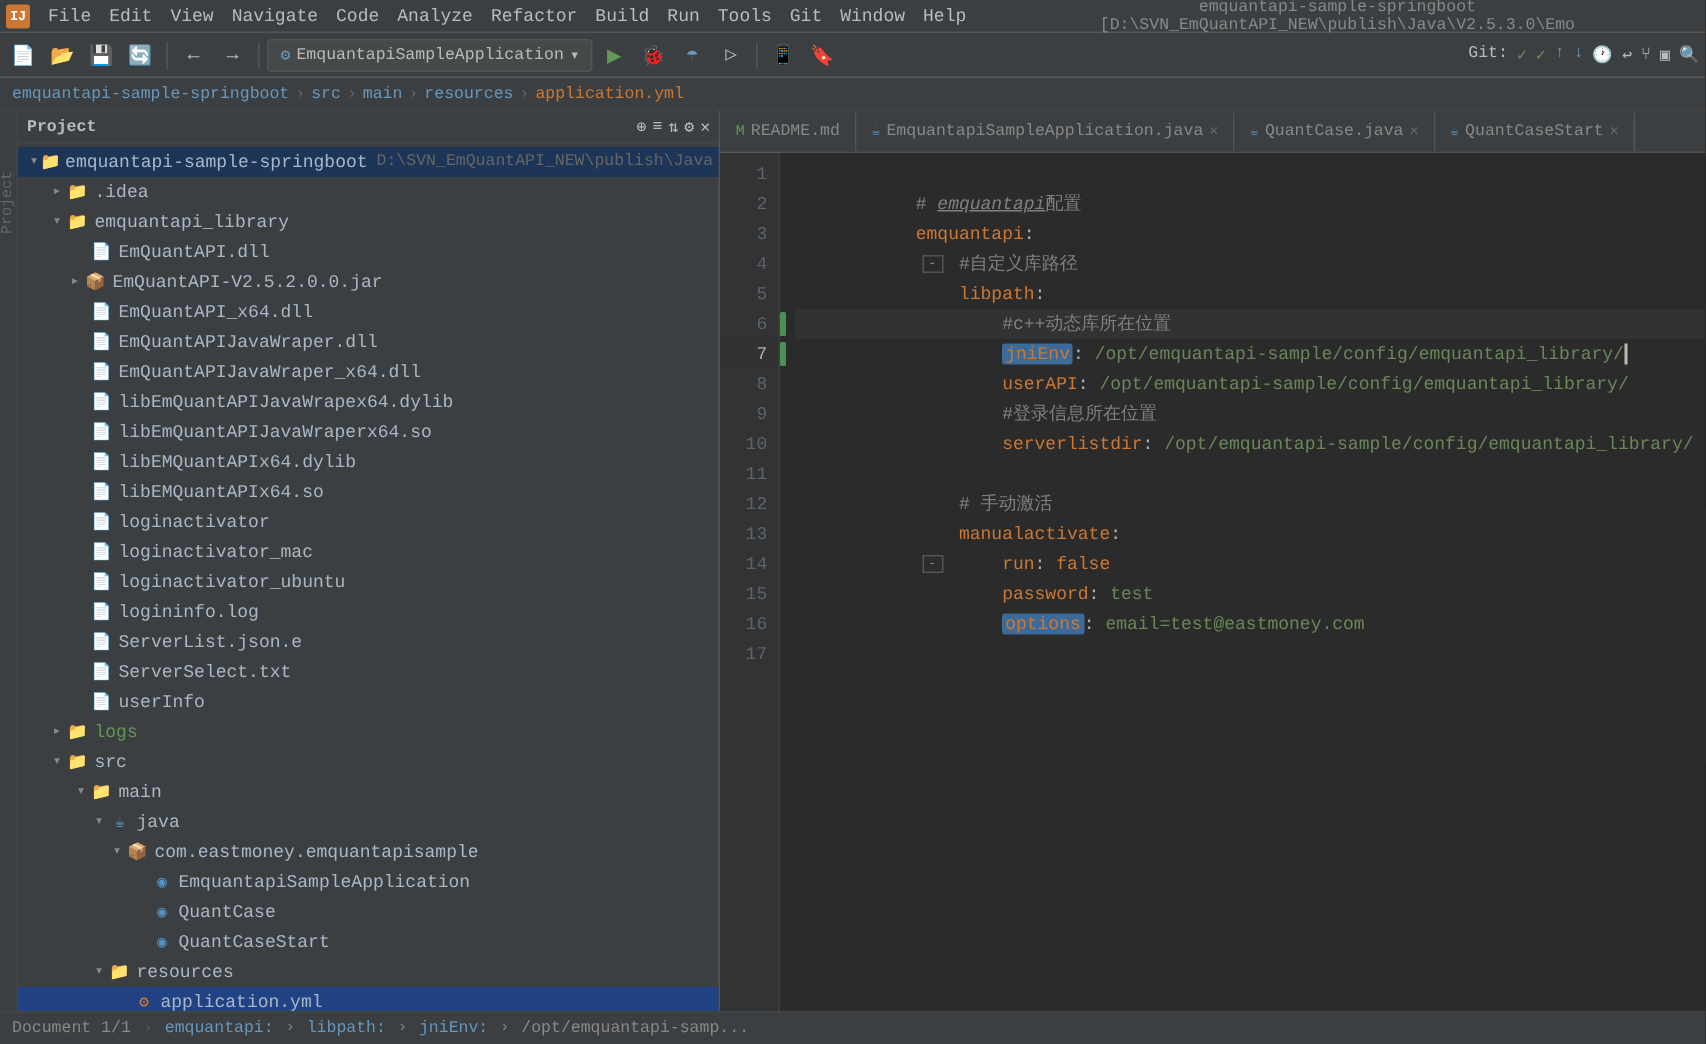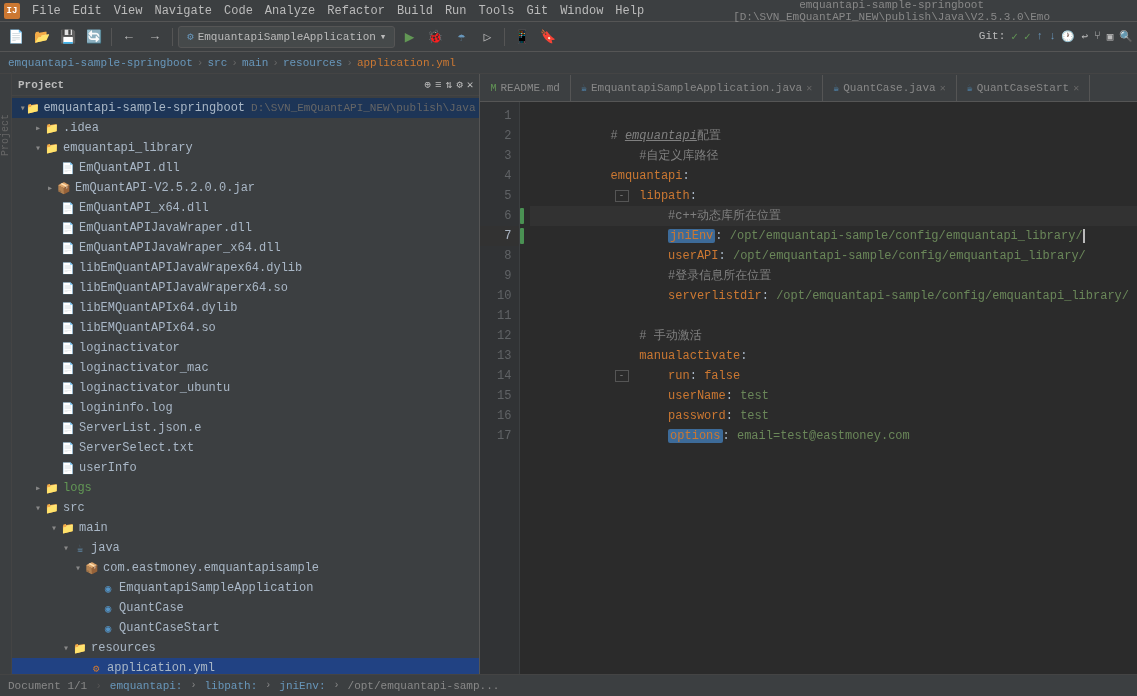--- a/index.html
+++ b/index.html
@@ -619,29 +619,29 @@
         <div style="height:20px;"></div>
       </div>
 
       <div class="code-content">
 
         <div class="code-line">
           <span class="c-comment"># <em style="text-decoration:underline;color:#808080">emquantapi</em>配置</span>
         </div>
 
         <div class="code-line">
-          <span class="c-comment">    #自定义库路径</span>
-        </div>
-
-        <div class="code-line">
           <span class="c-key">emquantapi</span><span style="color:#a9b7c6;">:</span>
           <span style="width:14px;height:12px;border:1px solid #555;display:inline-flex;align-items:center;justify-content:center;font-size:9px;color:#888;margin-left:4px;cursor:pointer;vertical-align:middle;">-</span>
         </div>
 
         <div class="code-line">
+          <span class="c-comment">    #自定义库路径</span>
+        </div>
+
+        <div class="code-line">
           <span style="color:#a9b7c6;">    </span><span class="c-key">libpath</span><span style="color:#a9b7c6;">:</span>
         </div>
 
         <div class="code-line">
           <span class="c-comment">        #c++动态库所在位置</span>
         </div>
 
         <div class="code-line" style="background:#323232;">
           <span style="color:#a9b7c6;">        </span><span style="background:#3d6b99;color:#cc7832;border-radius:2px;padding:0 2px;">jniEnv</span><span style="color:#a9b7c6;">: </span><span class="c-url">/opt/emquantapi-sample/config/emquantapi_library/</span><span style="border-left:2px solid #bbbbbb;"></span>
         </div>
@@ -666,23 +666,20 @@
 
         <div class="code-line">
           <span style="color:#a9b7c6;">    </span><span class="c-key">manualactivate</span><span style="color:#a9b7c6;">:</span>
           <span style="width:14px;height:12px;border:1px solid #555;display:inline-flex;align-items:center;justify-content:center;font-size:9px;color:#888;margin-left:4px;cursor:pointer;vertical-align:middle;">-</span>
         </div>
 
         <div class="code-line">
           <span style="color:#a9b7c6;">        </span><span class="c-key">run</span><span style="color:#a9b7c6;">: </span><span class="c-bool">false</span>
         </div>
 
-        <div class="code-line">
-          <span style="color:#a9b7c6;">        </span><span class="c-key">userName</span><span style="color:#a9b7c6;">: </span><span class="c-string">test</span>
-        </div>
 
         <div class="code-line">
           <span style="color:#a9b7c6;">        </span><span class="c-key">password</span><span style="color:#a9b7c6;">: </span><span class="c-string">test</span>
         </div>
 
         <div class="code-line">
           <span style="color:#a9b7c6;">        </span><span style="background:#3d6b99;color:#cc7832;border-radius:2px;padding:0 2px;">options</span><span style="color:#a9b7c6;">: </span><span class="c-string">email=test@eastmoney.com</span>
         </div>
 
         <div class="code-line"> </div>

